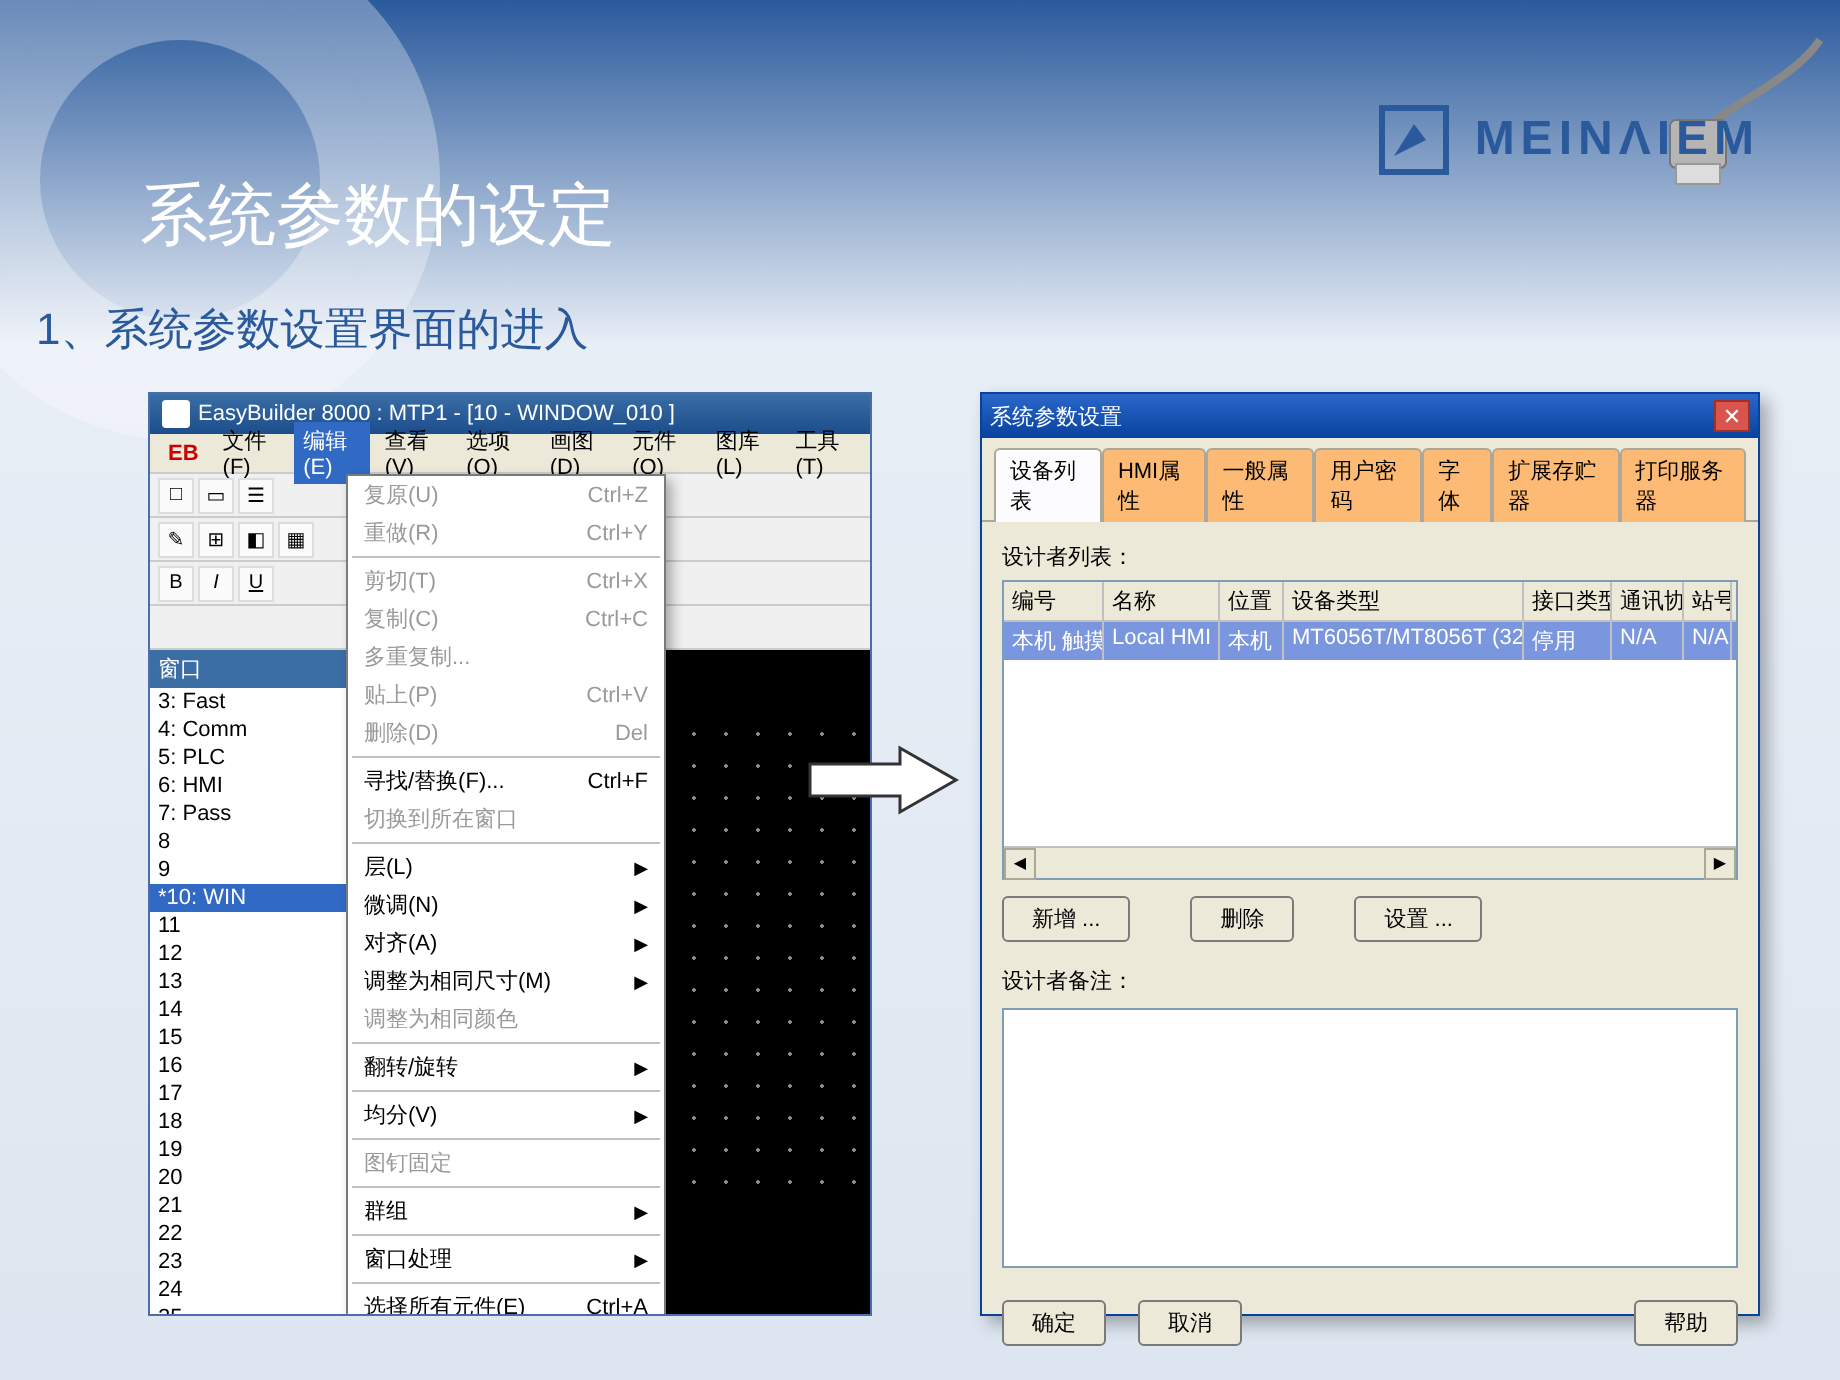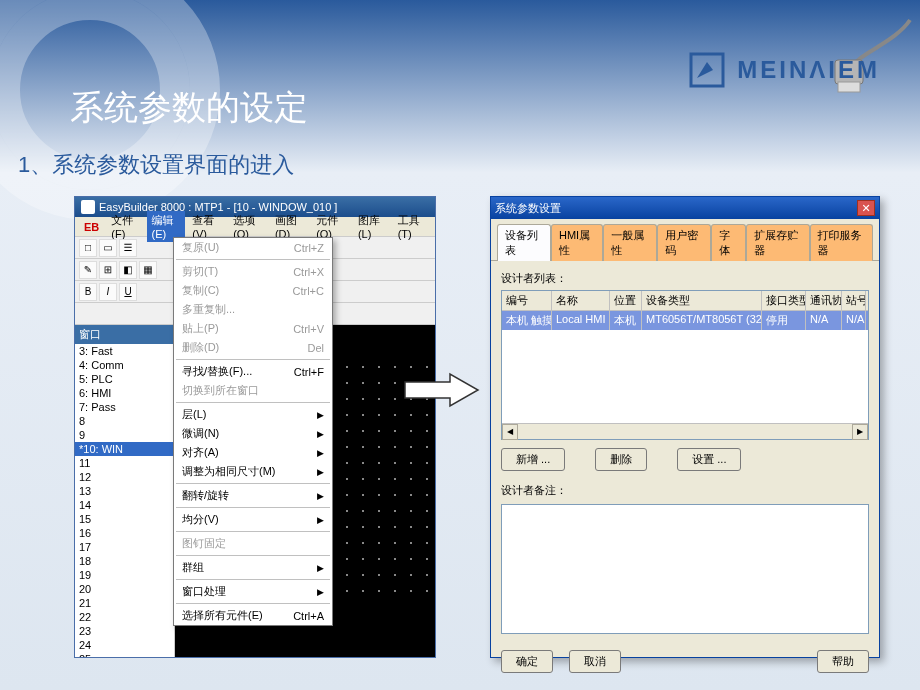--- a/index.html
+++ b/index.html
@@ -161,20 +161,24 @@
     <div class="canvas-area">
       <div class="dot-row"></div>
     </div>
   </div>
 
   <div class="dropdown" id="dropdown">
       <div class="dd-item dis">
         <span>复原(U)</span>
         <span>Ctrl+Z</span>
       </div>
+      <div class="dd-item dis">
+        <span>重做(R)</span>
+        <span>Ctrl+Y</span>
+      </div>
       <div class="dd-sep"></div>
       <div class="dd-item dis">
         <span>剪切(T)</span>
         <span>Ctrl+X</span>
       </div>
       <div class="dd-item dis">
         <span>复制(C)</span>
         <span>Ctrl+C</span>
       </div>
       <div class="dd-item dis">
@@ -205,20 +209,23 @@
         <span>微调(N)</span>
         <span class="dd-arrow">▶</span>
       </div>
       <div class="dd-item">
         <span>对齐(A)</span>
         <span class="dd-arrow">▶</span>
       </div>
       <div class="dd-item">
         <span>调整为相同尺寸(M)</span>
         <span class="dd-arrow">▶</span>
+      </div>
+      <div class="dd-item dis">
+        <span>调整为相同颜色</span>
       </div>
       <div class="dd-sep"></div>
       <div class="dd-item">
         <span>翻转/旋转</span>
         <span class="dd-arrow">▶</span>
       </div>
       <div class="dd-sep"></div>
       <div class="dd-item">
         <span>均分(V)</span>
         <span class="dd-arrow">▶</span>

